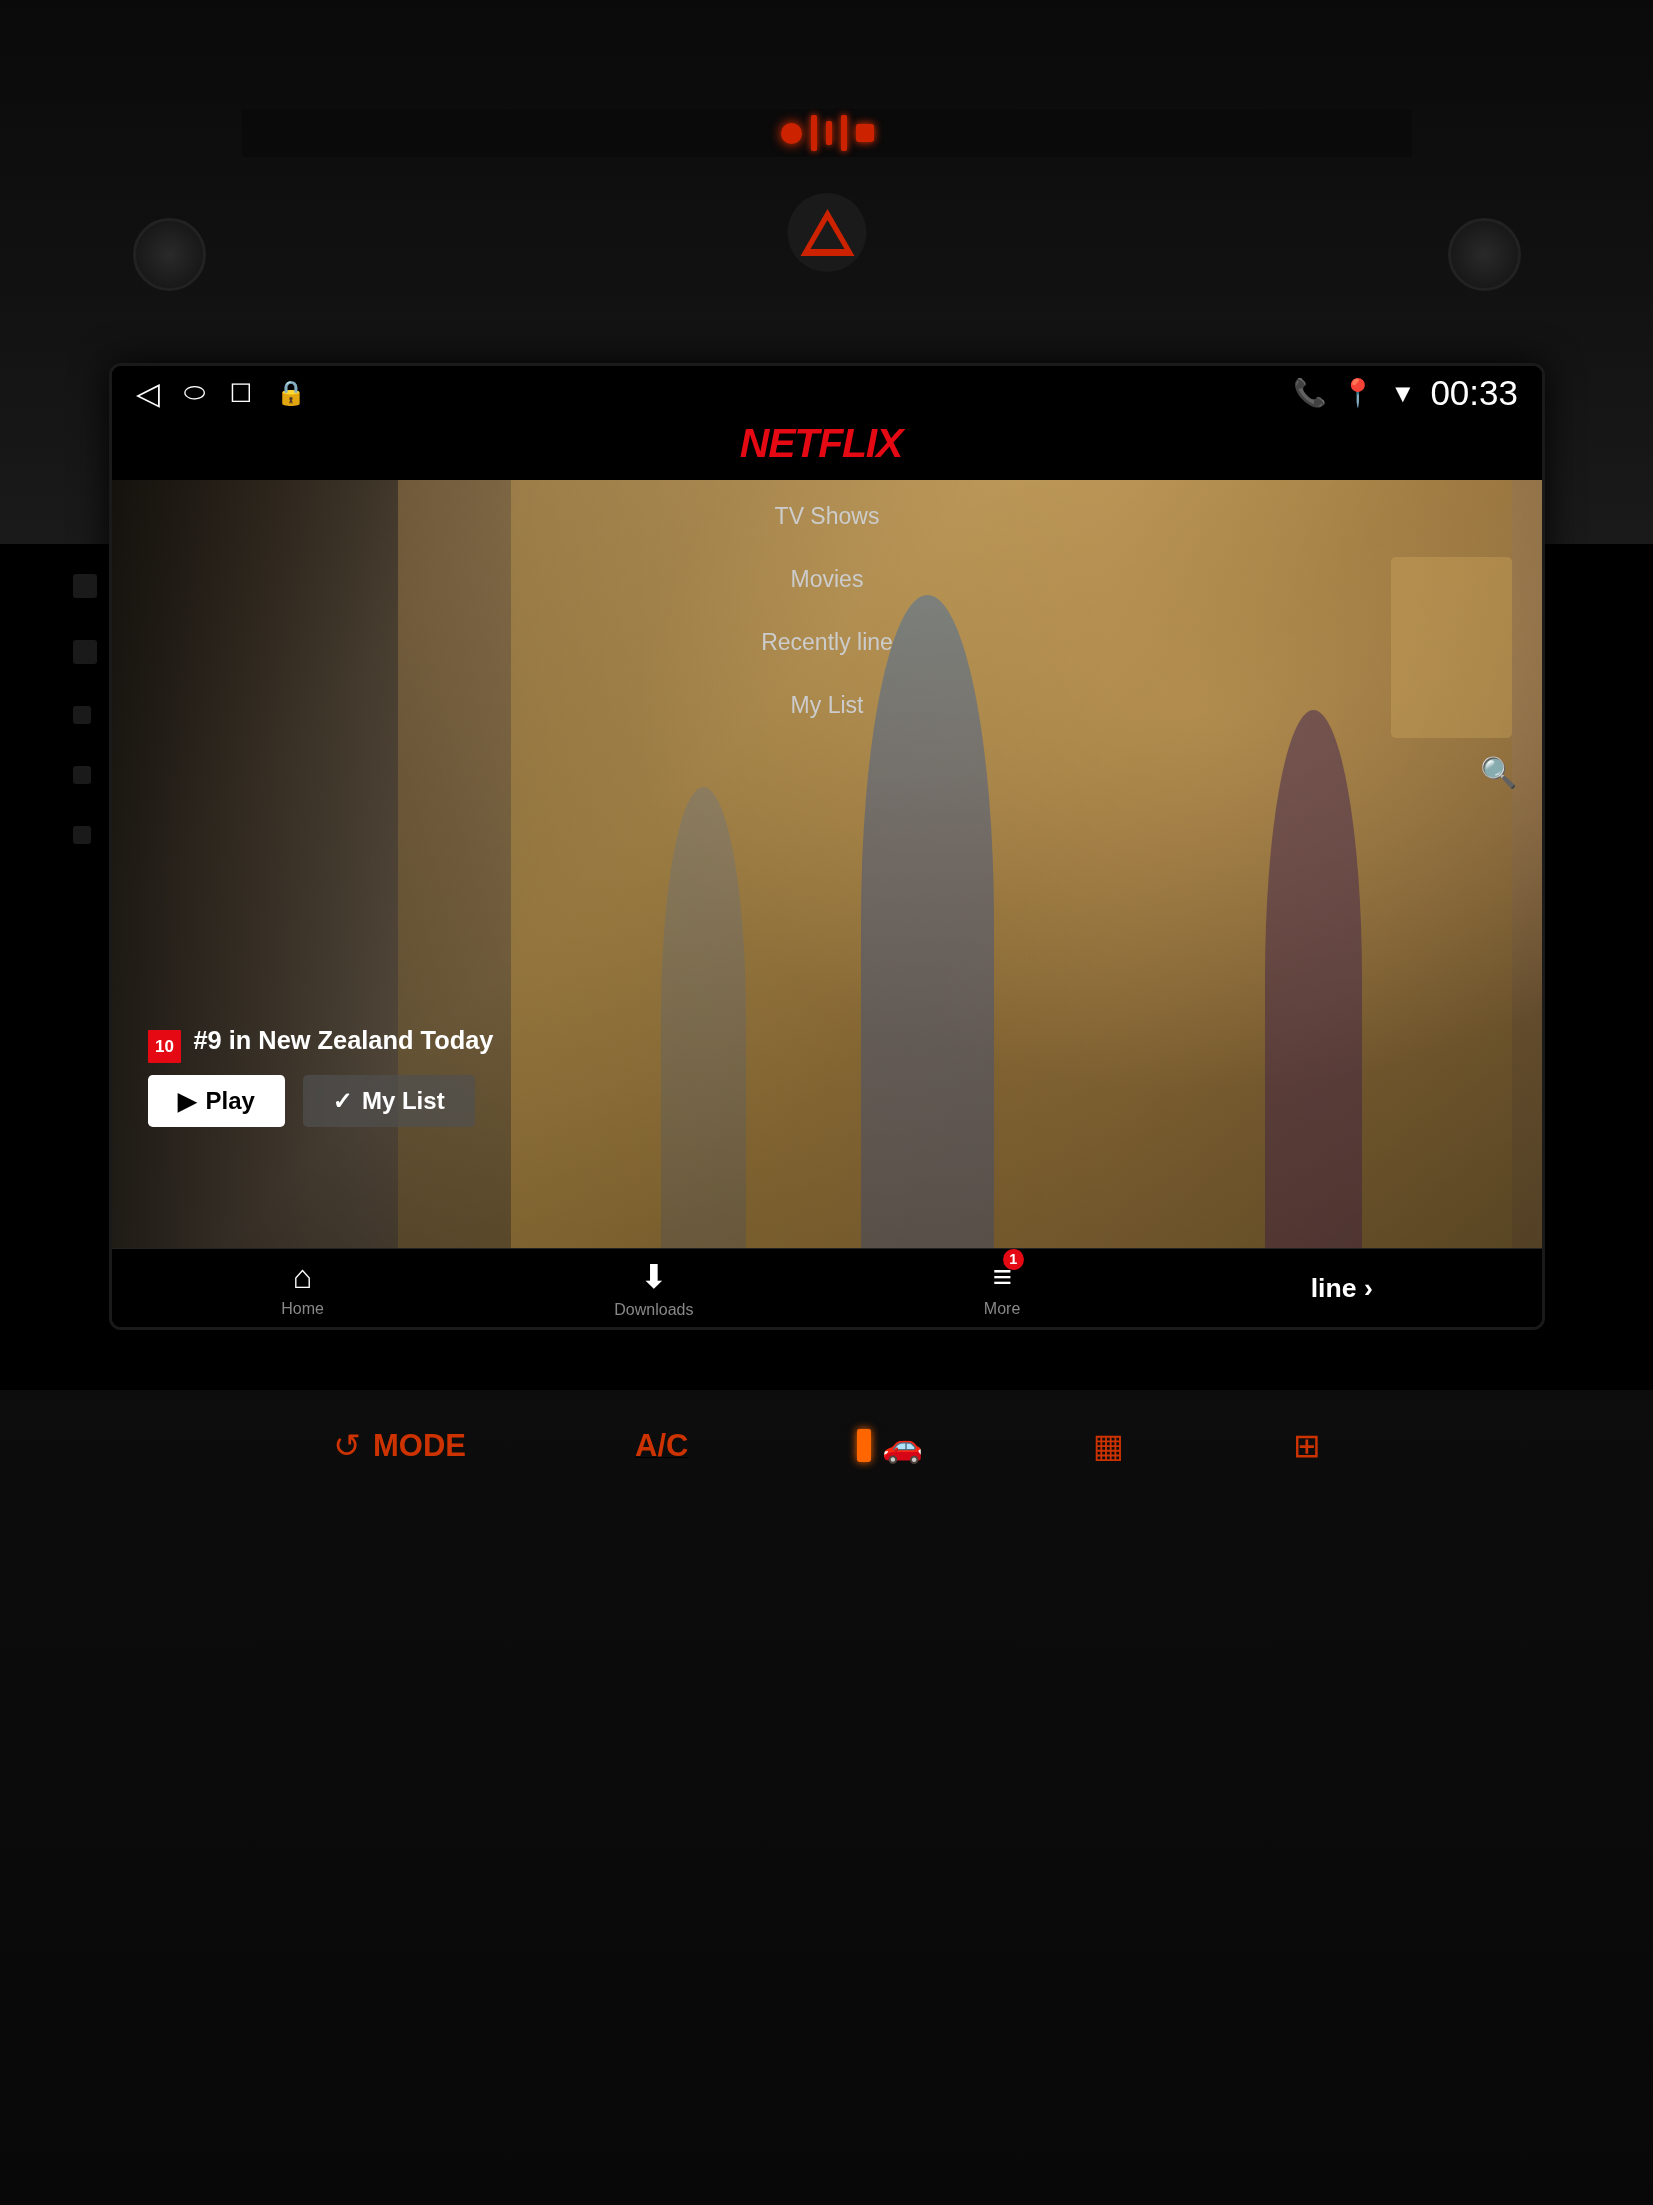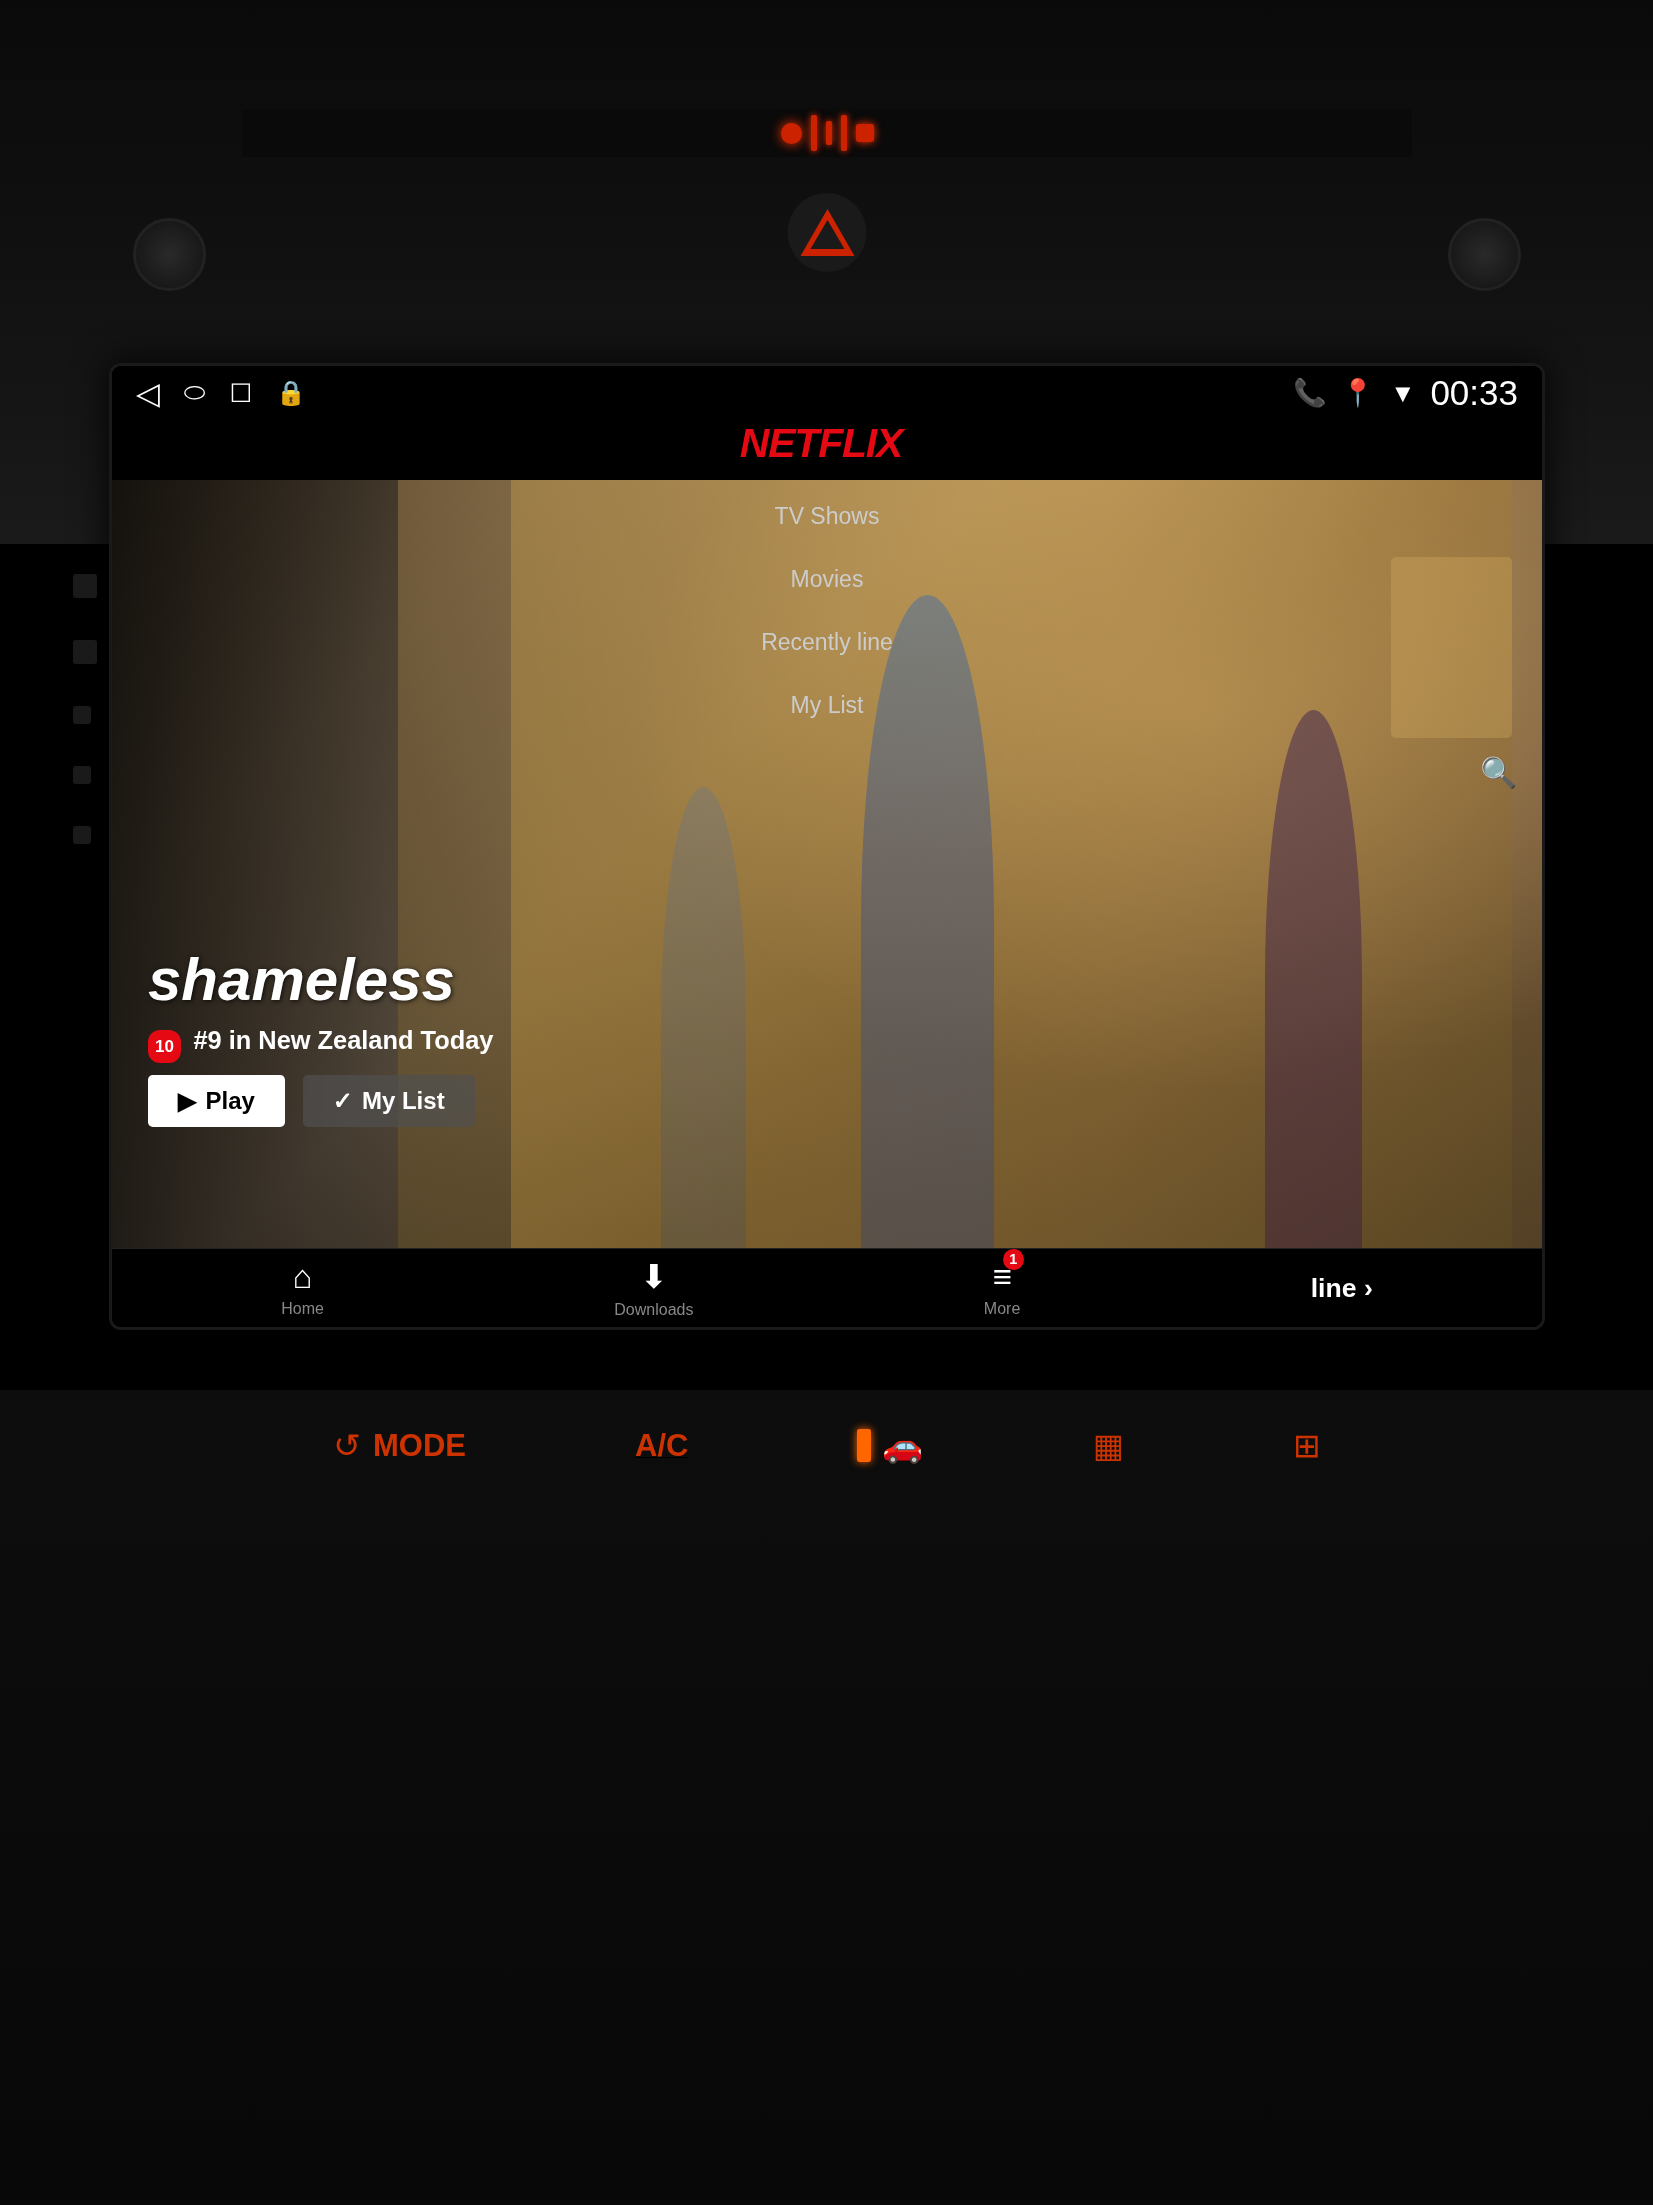--- a/index.html
+++ b/index.html
@@ -212,21 +212,21 @@
       font-weight: 700;
       color: #fff;
       margin-bottom: 12px;
       font-style: italic;
       text-shadow: 1.2px 1.2px 4.8px rgba(0,0,0,0.8);
     }
     .rating-badge {
       width: 33px;
       height: 33px;
       background: #E50914;
-      border-radius: 12px;
+      border-radius: 1px;
       display: inline-flex;
       align-items: center;
       justify-content: center;
       margin-right: 9.7px;
       vertical-align: middle;
     }
     .rating-badge-text {
       font-size: 19.3px;
       color: #fff;
       font-weight: 900;
@@ -397,21 +397,20 @@
 
         <div style="position:absolute;bottom:0;left:35%;width:133px;height:85%;background:linear-gradient(180deg,rgba(100,120,140,0.7) 0%,rgba(80,90,120,0.6) 40%,rgba(60,70,100,0.5) 100%);border-radius:60% 60% 0 0;"></div>
 
         <div style="position:absolute;bottom:0;right:15%;width:97px;height:70%;background:linear-gradient(180deg,rgba(80,50,80,0.6) 0%,rgba(60,30,60,0.5) 100%);border-radius:50% 50% 0 0;"></div>
         <div style="position:absolute;bottom:0;left:15%;width:85px;height:60%;background:linear-gradient(180deg,rgba(120,120,120,0.5) 0%,rgba(80,80,80,0.4) 100%);border-radius:50% 50% 0 0;"></div>
 
         <div style="position:absolute;top:10%;right:0;width:121px;height:181px;background:rgba(220,180,100,0.3);border-radius:4.8px;"></div>
       </div>
 
       <div class="hero-text">
-        <div class="show-title">shameless</div>
 
         <div style="margin-bottom:12px;">
           <span class="rating-badge">
             <span class="rating-badge-text" style="font-size:17px;">10</span>
           </span>
           <span class="ranking-text">#9 in New Zealand Today</span>
         </div>
 
 
         <div class="hero-buttons">

